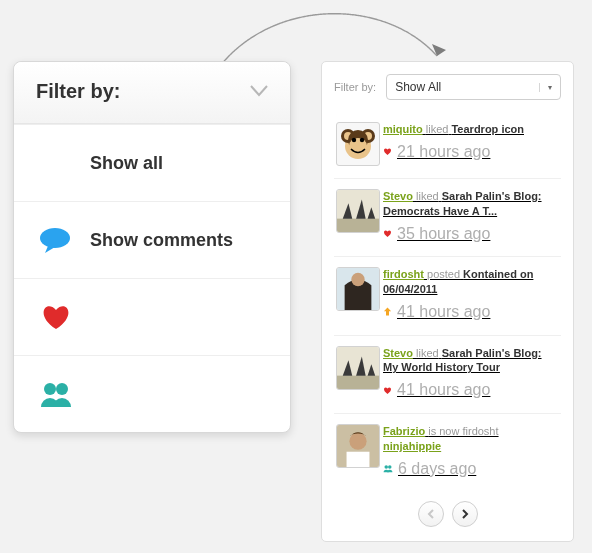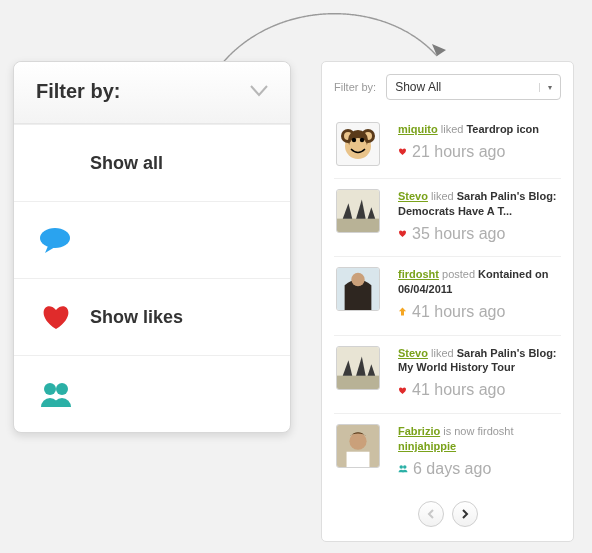--- a/index.html
+++ b/index.html
@@ -103,23 +103,24 @@
     font-size: 8px;
     color: #6b6b6b;
     border-left: 1px solid #d6d6d6;
     padding-left: 8px;
     margin-left: 8px;
   }
 
   .feed { display:flex; flex-direction:column; gap: 0; }
   .row {
     display:flex;
-    gap: 18px;
+    gap: 3px;
     padding: 10px 2px 12px 2px;
     border-bottom: 1px solid #efefef;
+    text-decoration: underline;
   }
   .row:last-child { border-bottom: none; }
   .avatar {
     width: 44px; height: 44px;
     border: 1px solid #d2d2d2;
     border-radius: 3px;
     background: #f7f7f7;
     display:flex; align-items:center; justify-content:center;
     overflow:hidden;
     flex-shrink:0;
@@ -171,29 +172,29 @@
     <span>Show all</span>
   </div>
 
   <div class="dropdown-item">
     <span class="icon">
       <svg width="34" height="28" viewBox="0 0 34 28">
           <ellipse cx="16" cy="12" rx="15" ry="10" fill="#2aa3ef"></ellipse>
           <path d="M9 20 L6 27 L16 21 Z" fill="#2aa3ef"></path>
         </svg>
     </span>
+    <span>Show comments</span>
   </div>
 
   <div class="dropdown-item">
     <span class="icon">
       <svg width="32" height="28" viewBox="0 0 32 28">
           <path d="M16 26 C -6 12, 6 -4, 16 7 C 26 -4, 38 12, 16 26 Z" fill="#e02b2b"></path>
         </svg>
     </span>
-    <span>Show likes</span>
   </div>
 
 
   <div class="dropdown-item">
     <span class="icon">
       <svg width="34" height="26" viewBox="0 0 34 26">
         <circle cx="11" cy="8" r="6" fill="#2bb0a6"></circle>
           <path d="M2 26 a9 9 0 0 1 18 0 Z" fill="#2bb0a6"></path>
         <circle cx="23" cy="8" r="6" fill="#2bb0a6"></circle>
           <path d="M14 26 a9 9 0 0 1 18 0 Z" fill="#2bb0a6"></path>

